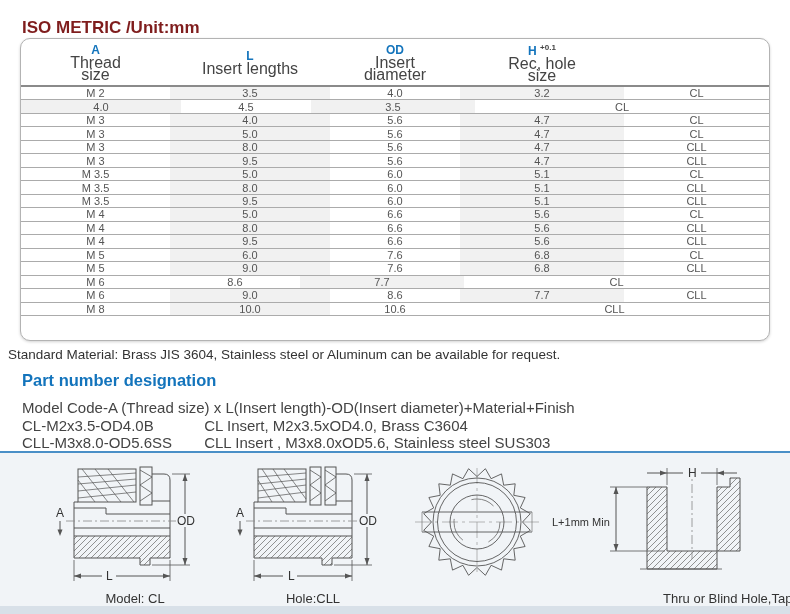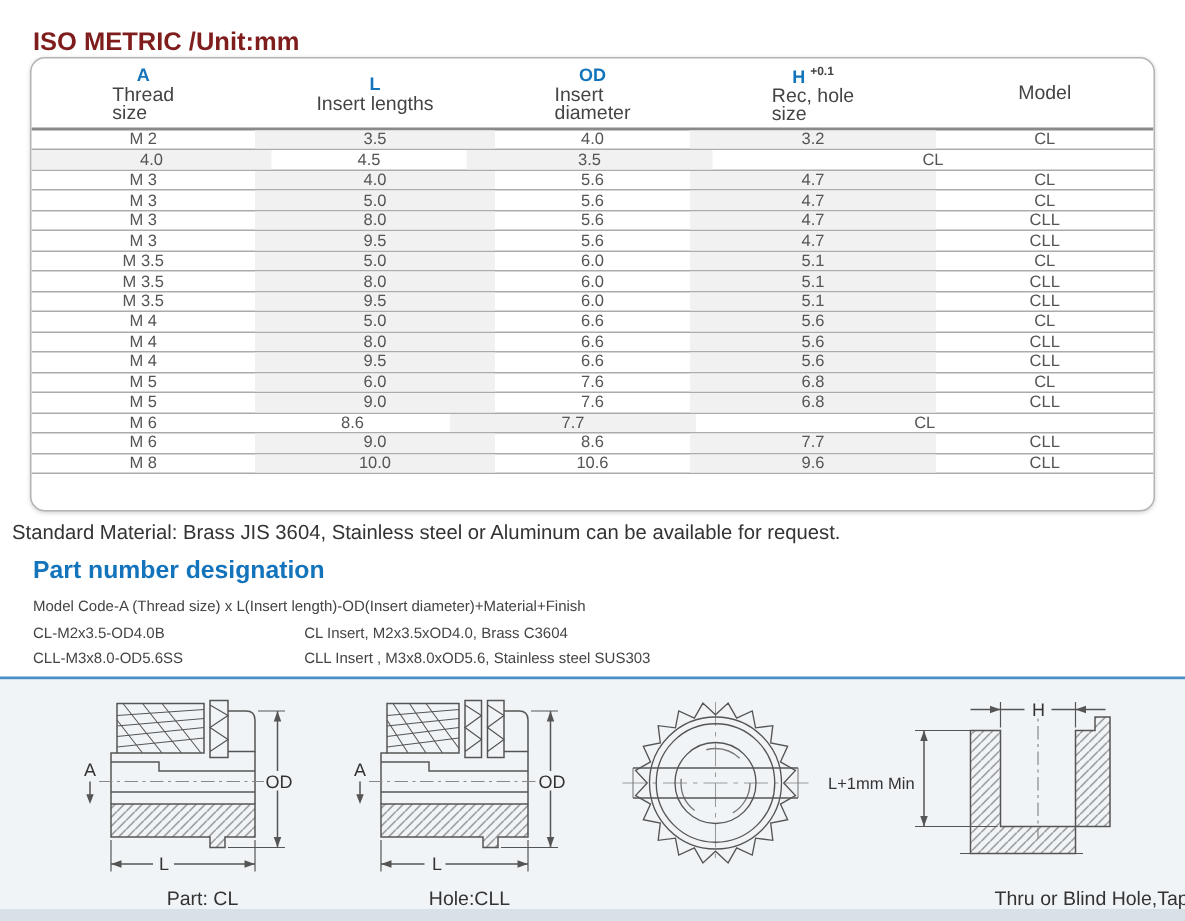--- a/index.html
+++ b/index.html
@@ -14,30 +14,30 @@
   .spec-table{
     position:absolute;left:20px;top:38px;width:748px;height:301px;
     border:1px solid #b3b3b3;border-radius:10px;background:#fff;
     box-shadow:0 1px 3px rgba(0,0,0,.18);overflow:hidden;
     display:flex;flex-direction:column;
   }
   .thead{height:46px;display:flex;border-bottom:2px solid #8a8a8a;}
   .hcell{display:flex;flex-direction:column;align-items:center;justify-content:center;gap:1px;}
   .hcode{font-size:12px;font-weight:bold;color:#1374bc;line-height:12px;}
   .hcode sup{font-size:8px;color:#444;font-weight:bold;}
-  .hlabel{font-size:13px;color:#444;line-height:12px;text-align:left;}
+  .hlabel{font-size:16px;color:#444;line-height:12px;text-align:center;}
   .tbody{flex:1;display:flex;flex-direction:column;padding-bottom:24px;}
   .trow{flex:1;display:flex;border-bottom:1px solid #ababab;}
   .tcell{display:flex;align-items:center;justify-content:center;font-size:11px;color:#555;}
   .c0{width:149px}.c1{width:160px}.c2{width:130px}.c3{width:164px}.c4{flex:1}
   .band{background:#f1f1f1}
   
   .material-note{position:absolute;left:8px;top:347px;font-size:13.5px;color:#333;}
   .part-heading{position:absolute;left:22px;top:371px;font-size:16.5px;font-weight:bold;color:#1374bc;}
-  .pn-line{position:absolute;left:22px;font-size:10px;color:#444;white-space:nowrap;}
+  .pn-line{position:absolute;left:22px;font-size:15px;color:#444;white-space:nowrap;}
   .pn-code{display:inline-block;width:178px;}
   
   .divider{position:absolute;left:0;top:451px;width:790px;height:2px;background:#4a8fc7;}
   .panel{position:absolute;left:0;top:453px;width:790px;height:161px;background:#f1f4f7;}
   .bottom-strip{position:absolute;left:0;top:606px;width:790px;height:8px;background:#d8e0e8;}
   .fig{position:absolute;}
   svg{font-family:inherit;display:block;}
   .caption{position:absolute;font-size:13px;color:#333;text-align:center;}
   .cap-cl{left:70px;top:591px;width:130px;}
   .cap-cll{left:248px;top:591px;width:130px;}
@@ -60,23 +60,20 @@
         <div class="hlabel">Insert  lengths</div>
       </div>
       <div class="hcell c2">
         <div class="hcode">OD</div>
         <div class="hlabel">Insert<br>diameter</div>
       </div>
       <div class="hcell c3">
         <div class="hcode">H&nbsp;<sup>+0.1</sup></div>
         <div class="hlabel">Rec,  hole<br>size</div>
       </div>
-      <div class="hcell c4">
-        <div class="hlabel">Model</div>
-      </div>
     </div>
   <div class="tbody">
       <div class="trow">
         <div class="tcell c0">M 2</div>
         <div class="tcell c1 band">3.5</div>
         <div class="tcell c2">4.0</div>
         <div class="tcell c3 band">3.2</div>
         <div class="tcell c4">CL</div>
       </div>
       <div class="trow">
@@ -179,21 +176,20 @@
         <div class="tcell c0">M 6</div>
         <div class="tcell c1 band">9.0</div>
         <div class="tcell c2">8.6</div>
         <div class="tcell c3 band">7.7</div>
         <div class="tcell c4">CLL</div>
       </div>
       <div class="trow">
         <div class="tcell c0">M 8</div>
         <div class="tcell c1 band">10.0</div>
         <div class="tcell c2">10.6</div>
-        <div class="tcell c3 band">9.6</div>
         <div class="tcell c4">CLL</div>
       </div>
     </div>
 </div>
 
 <div class="material-note">Standard Material: Brass JIS 3604, Stainless steel or Aluminum can be available for request.</div>
 
 <div class="part-heading">Part number designation</div>
 <div class="pn-line" style="top:399px">Model Code-A (Thread size) x L(Insert length)-OD(Insert diameter)+Material+Finish</div>
 <div class="pn-line" style="top:417px">
@@ -319,15 +315,15 @@
   <g fill="#555" stroke="none">
     <polygon points="115,8 108,5.5 108,10.5"></polygon>
     <polygon points="165,8 172,5.5 172,10.5"></polygon>
     <polygon points="64,22 61.5,29 66.5,29"></polygon>
     <polygon points="64,86 61.5,79 66.5,79"></polygon>
   </g>
   <text x="136" y="12">H</text>
   <text x="0" y="61" style="font-size:11px">L+1mm Min</text>
 </svg>
 
-<div class="caption cap-cl">Part:  CL</div>
+<div class="caption cap-cl">Model:  CL</div>
 <div class="caption cap-cll">Hole:CLL</div>
 <div class="caption cap-hole">Thru  or  Blind  Hole,Taper&lt;1°</div>
 
 </body></html>

